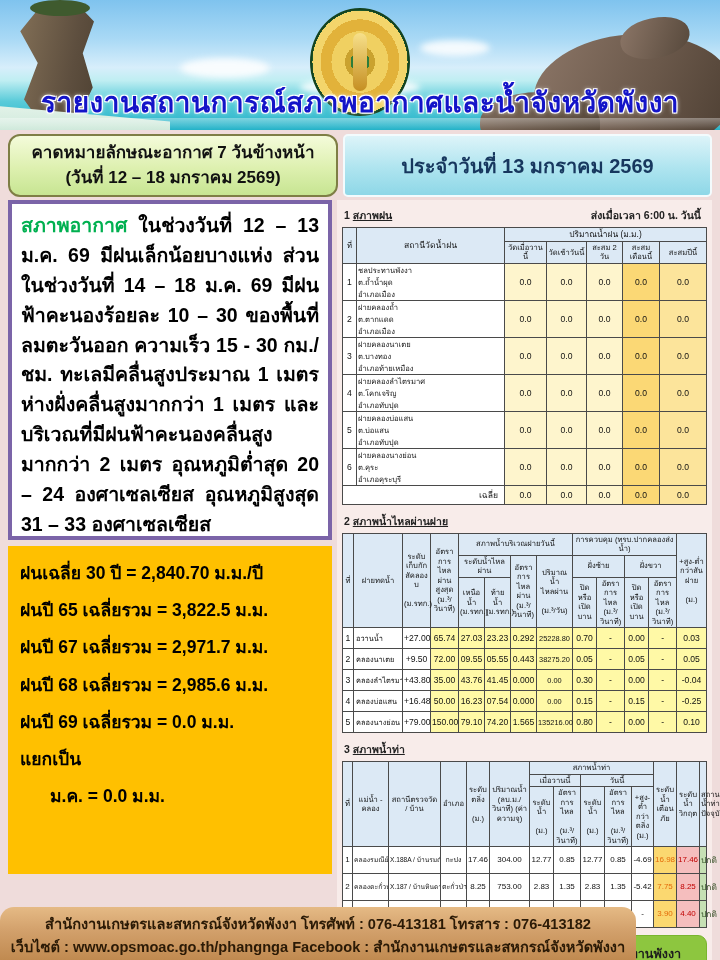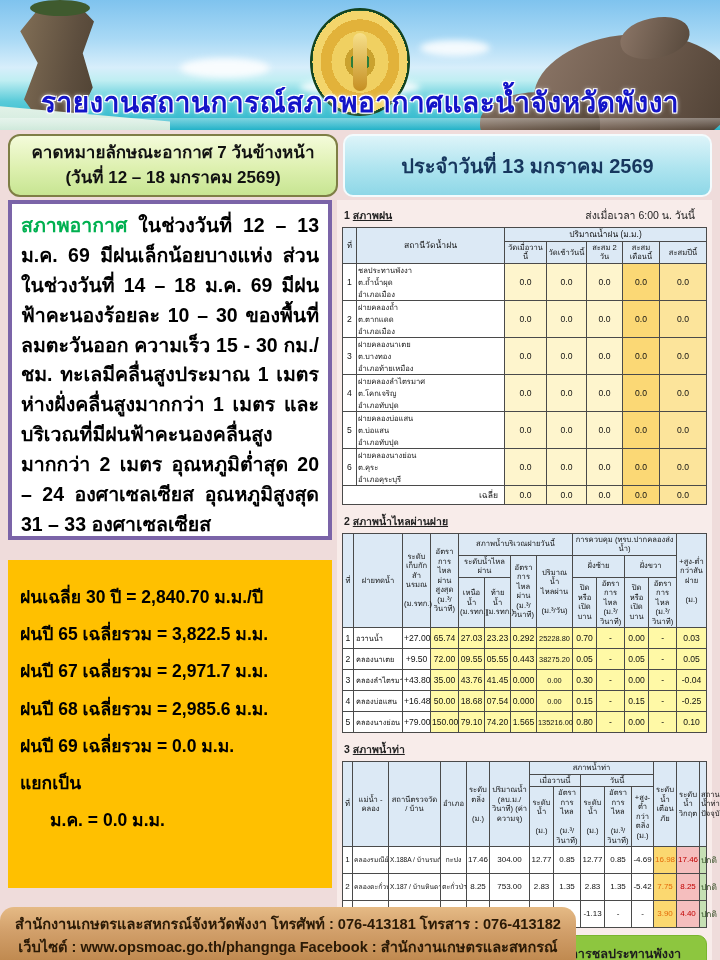--- a/index.html
+++ b/index.html
@@ -37,41 +37,41 @@
     width:14px; height:58px; background:linear-gradient(180deg,#f7e08a,#c58f22); border-radius:7px; }
   .banner-title { position:absolute; left:0; bottom:6px; width:100%; text-align:center;
     font-size:28px; font-weight:bold; color:#1414C8; letter-spacing:.5px;
     text-shadow:-1px -1px 0 #fff, 1px -1px 0 #fff, -1px 1px 0 #fff, 1px 1px 0 #fff, 0 0 5px #fff; }
 
   
   .head-row { display:flex; gap:5px; padding:4px 8px 3px 8px; }
   .forecast-box { width:330px; border:2px solid #7E7E45; border-radius:12px;
     background:linear-gradient(180deg,#F4FBDA 0%,#DDF0AF 55%,#C7E592 100%);
     text-align:center; font-weight:bold; font-size:17px; color:#111; padding:5px 2px; line-height:1.45; }
-  .date-box { flex:1; border:2px solid #F3FBFD; border-radius:10px;
+  .date-box { flex:1; border:2px solid #F3FBFD; border-radius:5px;
     background:linear-gradient(180deg,#DDF4F9 0%,#AEE4EF 55%,#8ED7E7 100%);
     display:flex; align-items:center; justify-content:center;
     font-size:20px; font-weight:bold; color:#17375E; }
 
   
   .main { display:flex; gap:5px; padding:0 8px; }
   .left-col { width:324px; }
   .weather-box { border:4px solid #7B64A8; background:#fff; height:340px;
     padding:7px 9px; font-size:19.5px; font-weight:bold; color:#000;
     line-height:1.53; text-align:justify; }
   .weather-box .wx-head { color:#00B050; }
-  .rain-box { margin-top:20px; background:#FFC000; height:328px; padding:19px 12px;
+  .rain-box { margin-top:6px; background:#FFC000; height:328px; padding:9px 12px;
     font-size:17.5px; font-weight:bold; color:#000; }
   .rain-box .line { line-height:2.12; white-space:nowrap; }
   .rain-box .line:last-child { padding-left:30px; }
 
   .right-col { flex:1; background:#F8ECEA; padding:5px 5px 6px 5px; }
   .sec-label { font-size:10.5px; font-weight:bold; color:#222; margin:2px 0 3px 2px; }
   .sec-label .u { text-decoration:underline; }
-  .sent-label { float:right; font-weight:normal; font-size:10.5px; color:#222; margin-right:12px; }
+  .sent-label { float:right; font-weight:bold; font-size:10.5px; color:#222; margin-right:6px; }
 
   table.t { width:100%; border-collapse:collapse; background:#fff; table-layout:fixed; }
   .t th { background:#DCE9F5; border:1px solid #4a4a4a; font-weight:normal;
     font-size:7.6px; line-height:1.25; white-space:pre-line; text-align:center; padding:1px; color:#111; }
   .t td { border:1px solid #4a4a4a; font-size:8.6px; text-align:center; color:#111; padding:0 1px; }
 
   
   .t1 td { height:19px; }
   .t1 .station-cell { text-align:left; }
   .t1 .station-flex { display:flex; font-size:7.6px;flex-direction:column; }
@@ -92,21 +92,21 @@
   .t3 td.name { font-size:6.8px; white-space:nowrap; overflow:hidden; text-align:left; padding-left:1px; }
   .t3 td.sta { font-size:6.6px; white-space:nowrap; overflow:hidden; }
   .t3 td.warn { background:#FBD870; color:#E36C0A;text-align:center; }
   .t3 td.crit { background:#F5BEBE; color:#C00000; }
   .t3 td.ok   { background:#C6E0B4; color:#2d4a1f; font-size:8.4px; }
 
   .source-box { margin-top:7px; background:#8DC63F; border:1px solid #79B52F; border-radius:9px;
     padding:8px 8px; font-size:12.6px; font-weight:bold; color:#1d1d1d; text-align:left; }
 
   
-  .footer { position:absolute; left:0; bottom:0; width:576px; height:53px;
+  .footer { position:absolute; left:0; bottom:0; width:636px; height:53px;
     border-radius:14px 14px 0 0;
     background:linear-gradient(180deg,#E5BA85 0%,#D2A06B 45%,#C08A50 100%);
     text-align:center; font-weight:bold; font-size:14.6px; color:#2b1a06; padding-top:6px; line-height:1.55; }
   .spacer-gap { height:6px; }
 </style>
 </head>
 <body>
 
 <div class="page">
 
@@ -313,21 +313,21 @@
             <col style="width:28px">
             <col style="width:24px">
             <col style="width:28px">
             <col>
         </colgroup>
         <thead>
           <tr>
             <th rowspan="3">ที่</th>
             <th rowspan="3">ฝายทดน้ำ</th>
             <th rowspan="3">ระดับเก็บกัก
-สัานรมณ
+สัคลองบ
 
 (ม.รทก.)</th>
             <th rowspan="3">อัตราการ
 ไหลผ่าน
 สูงสุด
 (ม.³/วินาที)</th>
             <th colspan="4">สภาพน้ำบริเวณฝายวันนี้</th>
             <th colspan="4">การควบคุม (ทรบ.ปากคลองส่งน้ำ)</th>
             <th rowspan="3">+สูง-ต่ำ
 กว่าสันฝาย
@@ -410,21 +410,21 @@
               <td class="y">0.00</td>
               <td class="y">-</td>
               <td class="y">-0.04</td>
             </tr>
 
             <tr>
               <td>4</td>
               <td class="name">คลองบ่อแสน</td>
               <td>+16.48</td>
               <td class="y">50.00</td>
-              <td class="y">18.68</td>
+              <td class="y">16.23</td>
               <td class="y">07.54</td>
               <td class="y">0.000</td>
               <td class="y" style="font-size:7.4px">0.00</td>
               <td class="y">0.15</td>
               <td class="y">-</td>
               <td class="y">0.15</td>
               <td class="y">-</td>
               <td class="y">-0.25</td>
             </tr>
 

